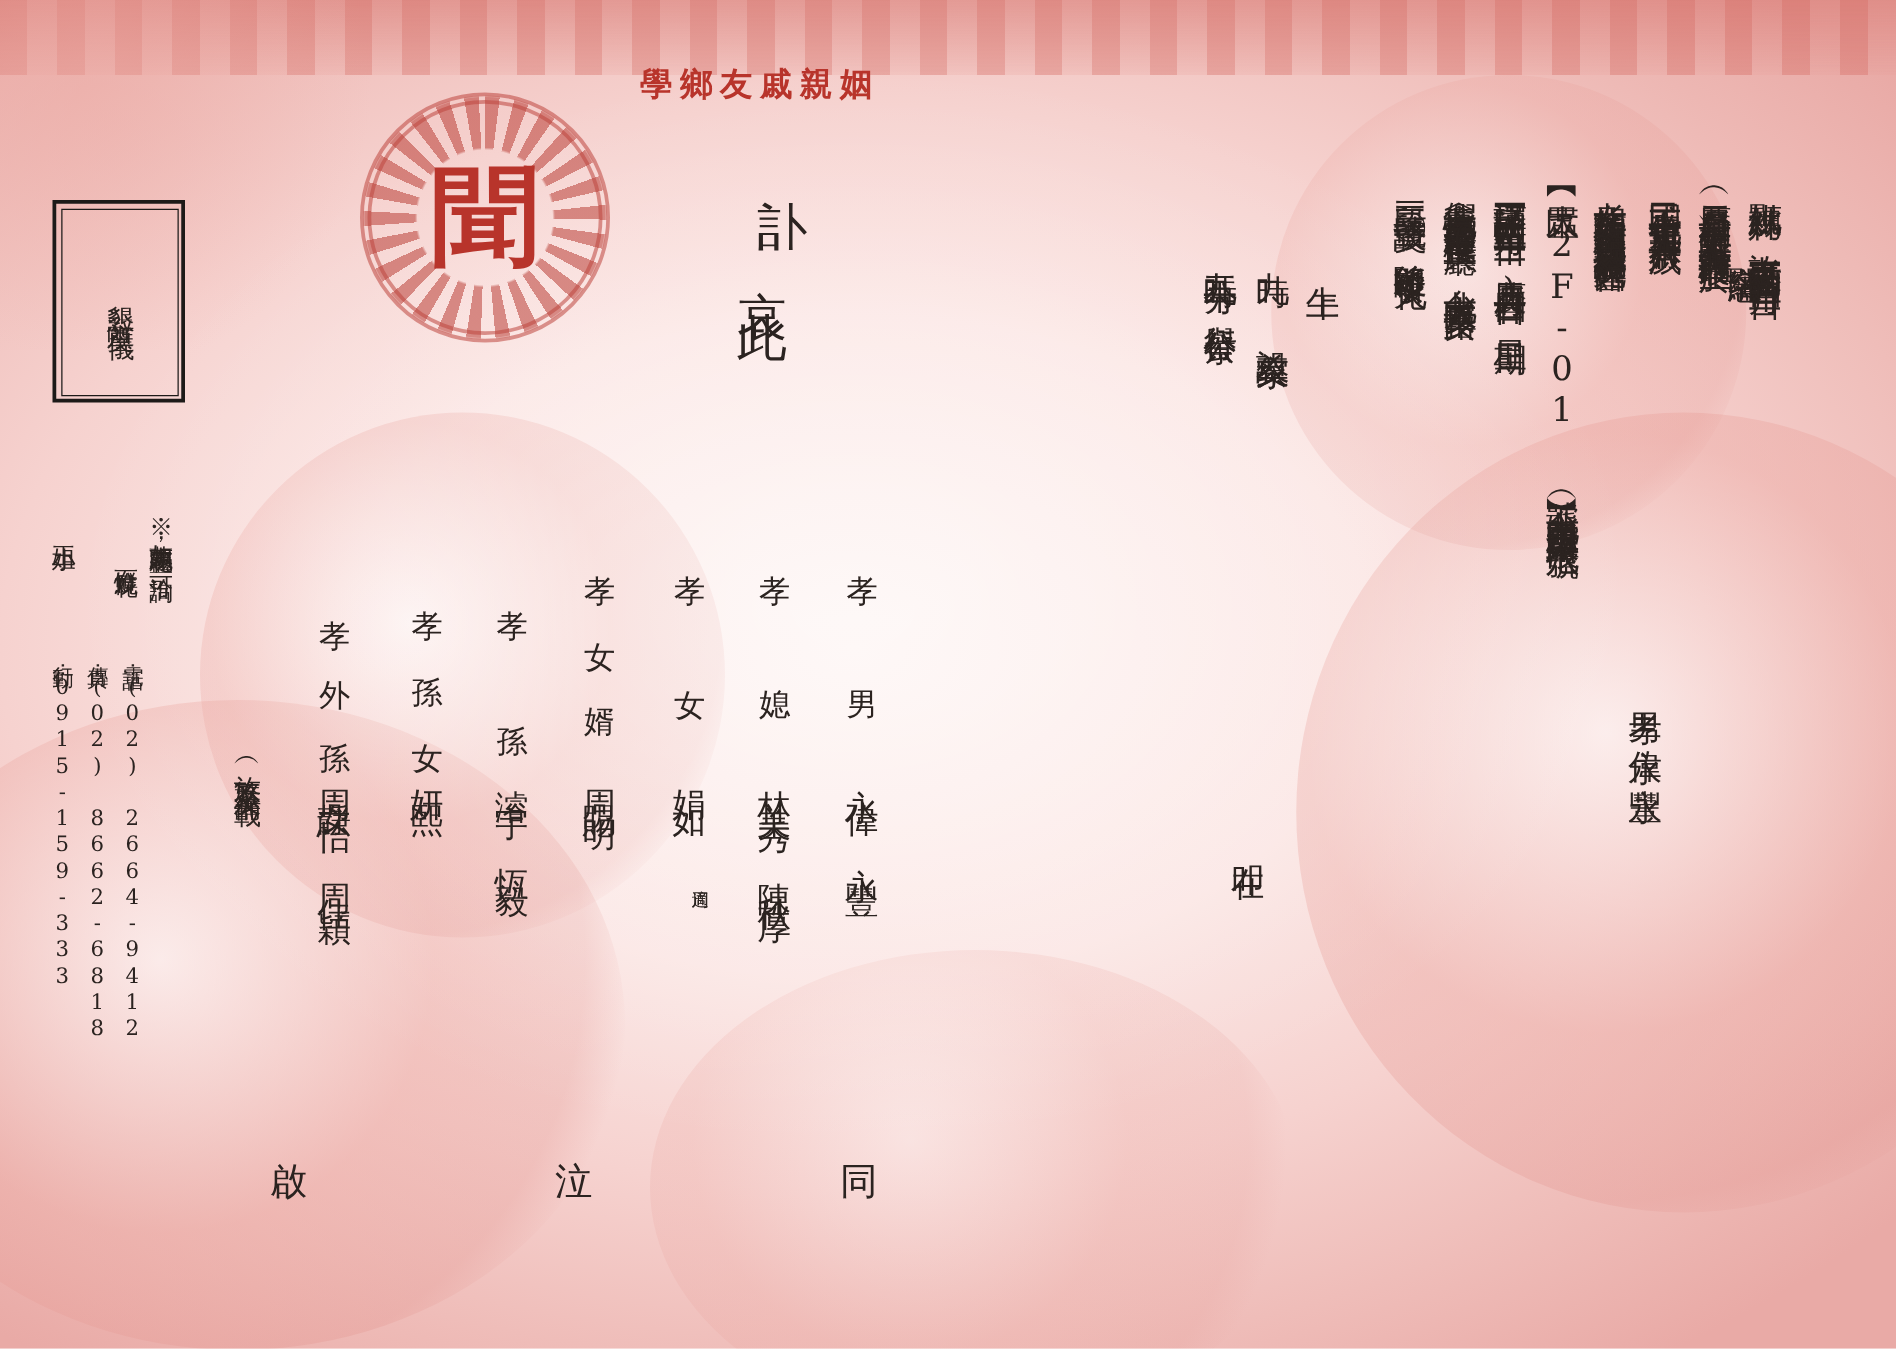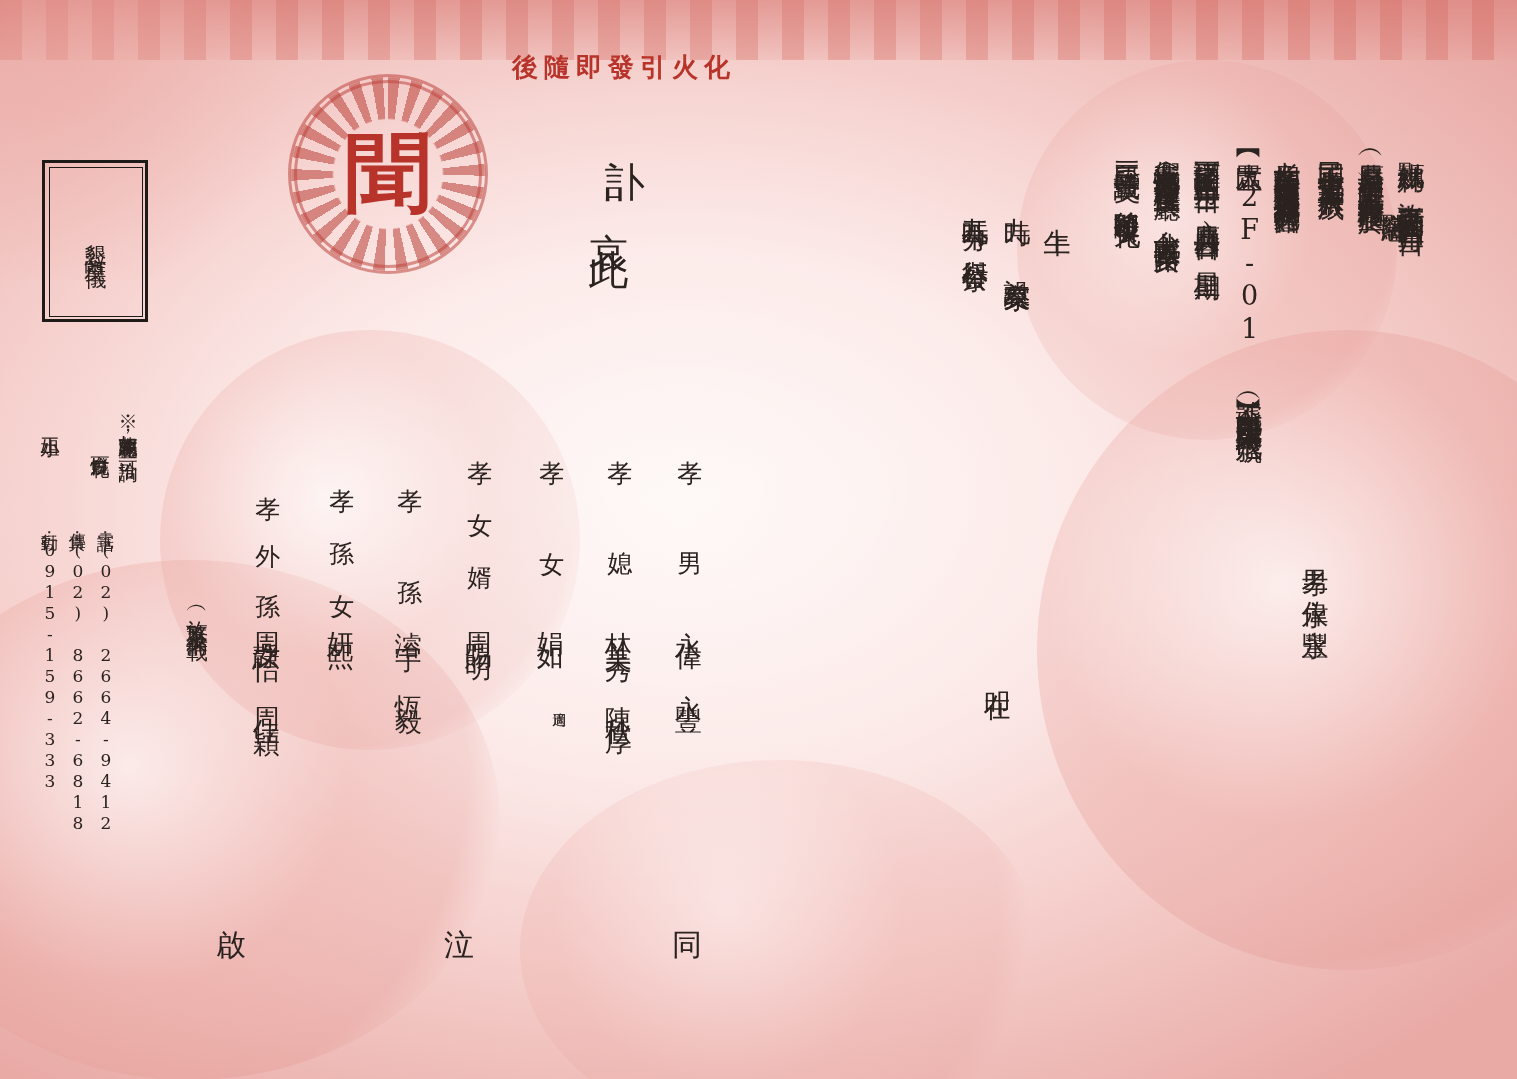--- a/index.html
+++ b/index.html
@@ -169,21 +169,21 @@
   <div id="seal-box">
     <div class="inner">
       <span class="v">懇辭奠儀</span>
     </div>
   </div>
 
   <div id="medallion"></div>
   <div id="medallion-ring2"></div>
   <div id="medallion-char">聞</div>
 
-  <div id="kin-line">後隨即發引火化</div>
+  <div id="kin-line">學鄉友戚親姻</div>
 
   <div id="notice-word">
     <span class="v">訃</span>
   </div>
   <div style="position:absolute; left:588px; top:200px;">
     <span class="v" style="font-size:40px; letter-spacing:18px;">哀此</span>
   </div>
 
   <div class="col" style="right:92px; top:140px;">
     <span class="v">顯妣林媽 許老夫人慟於民國一一四年三月一日</span>

